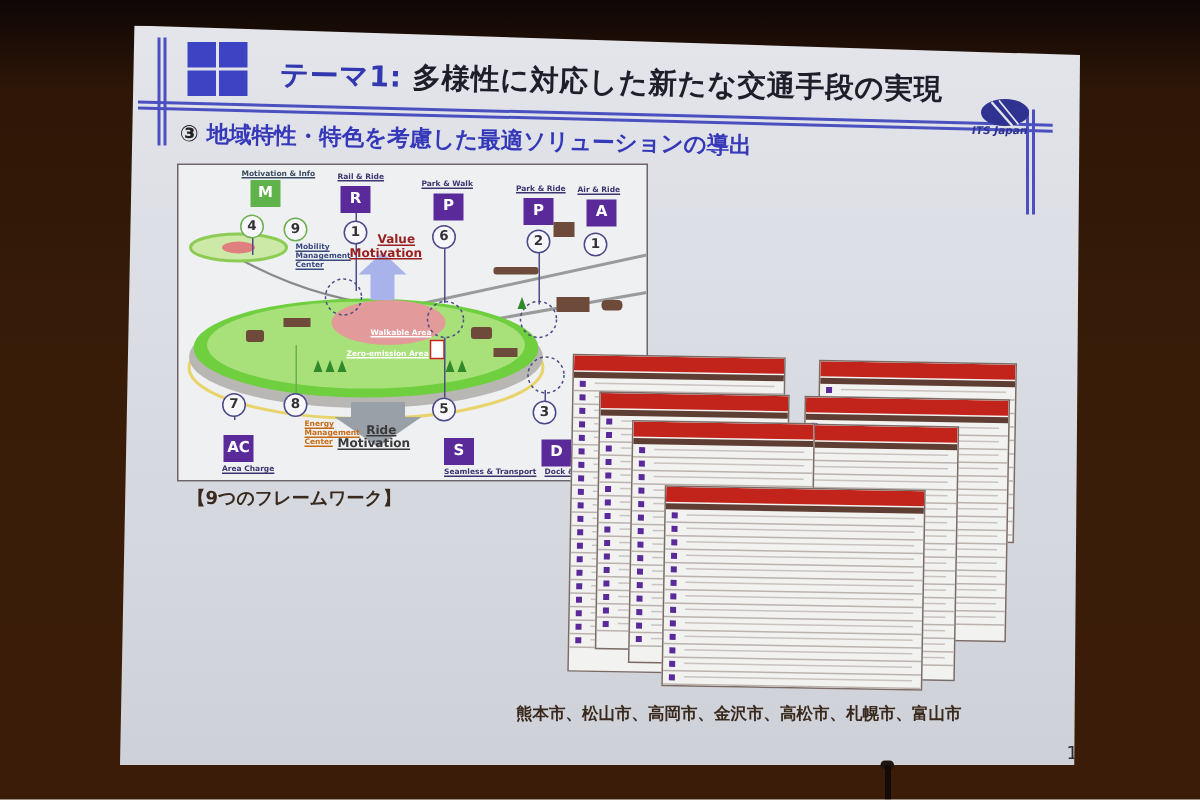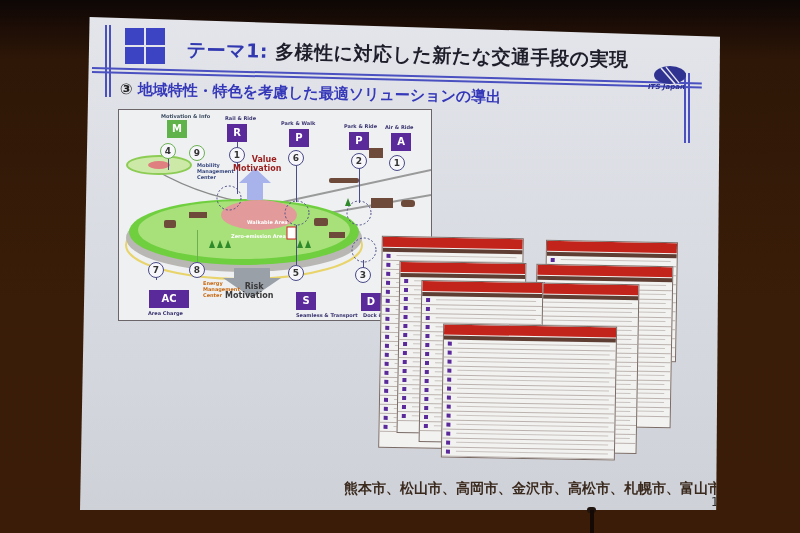--- a/index.html
+++ b/index.html
@@ -44,21 +44,21 @@
   .diagram {
     position:absolute; left:38px; top:92px; width:312px; height:210px;
     background:#eef0f1; border:1px solid #6b6468;
   }
   .badge {
     position:absolute; width:20px; height:18px; background:#5b2a9a; color:#fff;
     font-size:10px; font-weight:bold; text-align:center; line-height:18px;
     font-family:"DejaVu Sans", sans-serif;
   }
   .badge.green { background:#5fb34a; }
-  .dlabel { position:absolute; font-size:5px; font-weight:bold; color:#3a3470; white-space:nowrap; }
+  .dlabel { position:absolute; font-size:5px; font-weight:bold; color:#3a3470; white-space:nowrap;text-decoration:underline; }
   .dlabel.orange { color:#c86a14; }
   .dlabel.blue { color:#3a4a80; }
   .num {
     position:absolute; width:14px; height:14px; border-radius:50%;
     border:1.5px solid #4a4a88; background:#f7f7fb; color:#333;
     font-size:9px; text-align:center; line-height:14px; font-weight:bold;
   }
   .num.green { border-color:#6cb052; }
   .stem { position:absolute; width:1px; background:#4c4c88; }
 
@@ -74,21 +74,21 @@
   .sheet .hdr { height:10px; background:#c2231b; }
   .sheet .bar { height:4px; background:#5e3d33; margin-top:1px; }
   .sheet .row { height:8px; border-bottom:1px solid #bbb2ae; position:relative; }
   .sheet .row:before { content:""; position:absolute; left:4px; top:2px; width:4px; height:4px; background:#5b2a9a; }
   .sheet .row:after { content:""; position:absolute; left:14px; right:6px; top:3px; height:1px; background:#c9c3c0; }
 
   .visit-title {
     position:absolute; left:264px; top:442px; font-size:12.5px; font-weight:bold; color:#3a2a1e; white-space:nowrap;
   }
   .visit-cities {
-    position:absolute; left:264px; top:463px; font-size:14px; font-weight:bold; color:#3a2a1e; white-space:nowrap;font-family:Liberation Serif, serif;
+    position:absolute; left:264px; top:451px; font-size:11px; font-weight:bold; color:#3a2a1e; white-space:nowrap;font-family:Liberation Serif, serif;
   }
   .page-num {
     position:absolute; left:611px; top:478px; font-size:12px; color:#2a2a2a;margin-left:20px;
   }
   .cable { position:absolute; left:590px; top:510px; width:4px; height:23px; background:#140905; }
   .cable-tip { position:absolute; left:587px; top:507px; width:9px; height:6px; border-radius:4px; background:#1f140e; }
 </style>
 </head>
 <body>
 
@@ -185,59 +185,60 @@
 
     <div class="badge" style="left:170px;top:19px;">P</div>
     <div class="dlabel" style="left:162px;top:10px;">Park &amp; Walk</div>
 
     <div class="badge" style="left:230px;top:22px;">P</div>
     <div class="dlabel" style="left:225px;top:13px;">Park &amp; Ride</div>
 
     <div class="badge" style="left:272px;top:23px;">A</div>
     <div class="dlabel" style="left:266px;top:14px;">Air &amp; Ride</div>
 
-    <div class="badge" style="left:30px;top:180px;width:40px;">AC</div>
+    <div class="badge" style="left:30px;top:180px;width:20px;">AC</div>
     <div class="dlabel" style="left:29px;top:200px;">Area Charge</div>
 
     <div class="badge" style="left:177px;top:182px;">S</div>
     <div class="dlabel" style="left:177px;top:202px;">Seamless &amp; Transport</div>
 
     <div class="badge" style="left:242px;top:183px;">D</div>
     <div class="dlabel" style="left:244px;top:202px;">Dock &amp; Ride</div>
 
     <div class="dlabel blue" style="left:78px;top:52px;">Mobility</div>
     <div class="dlabel blue" style="left:78px;top:58px;">Management</div>
     <div class="dlabel blue" style="left:78px;top:64px;">Center</div>
     <div class="dlabel orange" style="left:84px;top:170px;">Energy</div>
     <div class="dlabel orange" style="left:84px;top:176px;">Management</div>
     <div class="dlabel orange" style="left:84px;top:182px;">Center</div>
 
     <div class="dlabel" style="left:114px;top:45px;font-size:8px;color:#9a1e1e;text-align:center;">
       <div style="padding-left:14px">Value</div>
       <div>Motivation</div>
     </div>
     <div class="dlabel" style="left:116px;top:172px;font-size:8px;color:#3a3a3a;text-align:center;">
-      <div>Risk</div>
+      <div>Ride</div>
       <div style="margin-left:-10px">Motivation</div>
     </div>
     <div class="dlabel" style="left:128px;top:109px;font-size:5px;color:#fff;">Walkable Area</div>
     <div class="dlabel" style="left:112px;top:123px;font-size:5px;color:#fff;">Zero-emission Area</div>
 
     <div class="num green" style="left:41px;top:33px;">4</div>
     <div class="num green" style="left:70px;top:35px;">9</div>
     <div class="num" style="left:110px;top:37px;">1</div>
     <div class="num" style="left:169px;top:40px;">6</div>
     <div class="num" style="left:232px;top:43px;">2</div>
     <div class="num" style="left:270px;top:45px;">1</div>
     <div class="num" style="left:29px;top:152px;">7</div>
     <div class="num green" style="left:70px;top:152px;border-color:#4a4a88">8</div>
     <div class="num" style="left:169px;top:155px;">5</div>
     <div class="num" style="left:236px;top:157px;">3</div>
   </div>
 
+  <div class="frame-caption">【9つのフレームワーク】</div>
 
   <div>
     <div class="sheet" style="left:465px;top:224px;width:130px;height:118px;transform:rotate(1deg);">
       <div class="hdr"></div>
         <div class="bar"></div>
       <div class="row"></div>
         <div class="row"></div>
         <div class="row"></div>
         <div class="row"></div>
         <div class="row"></div>

